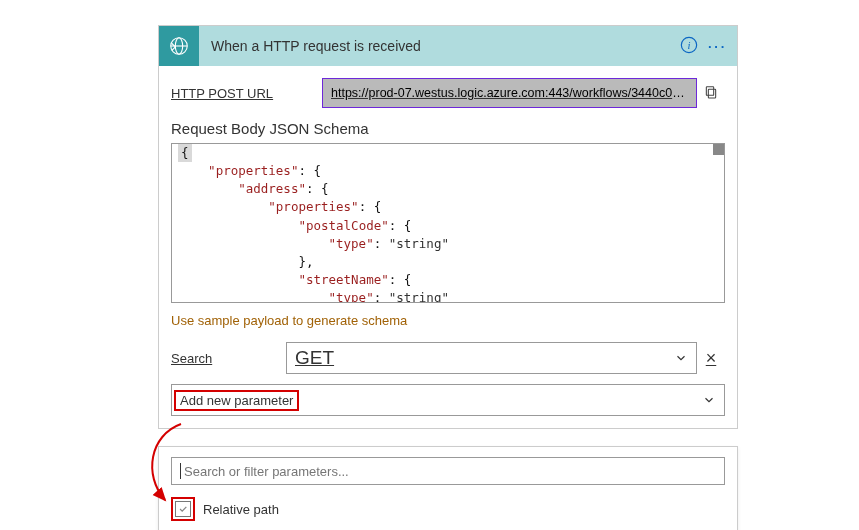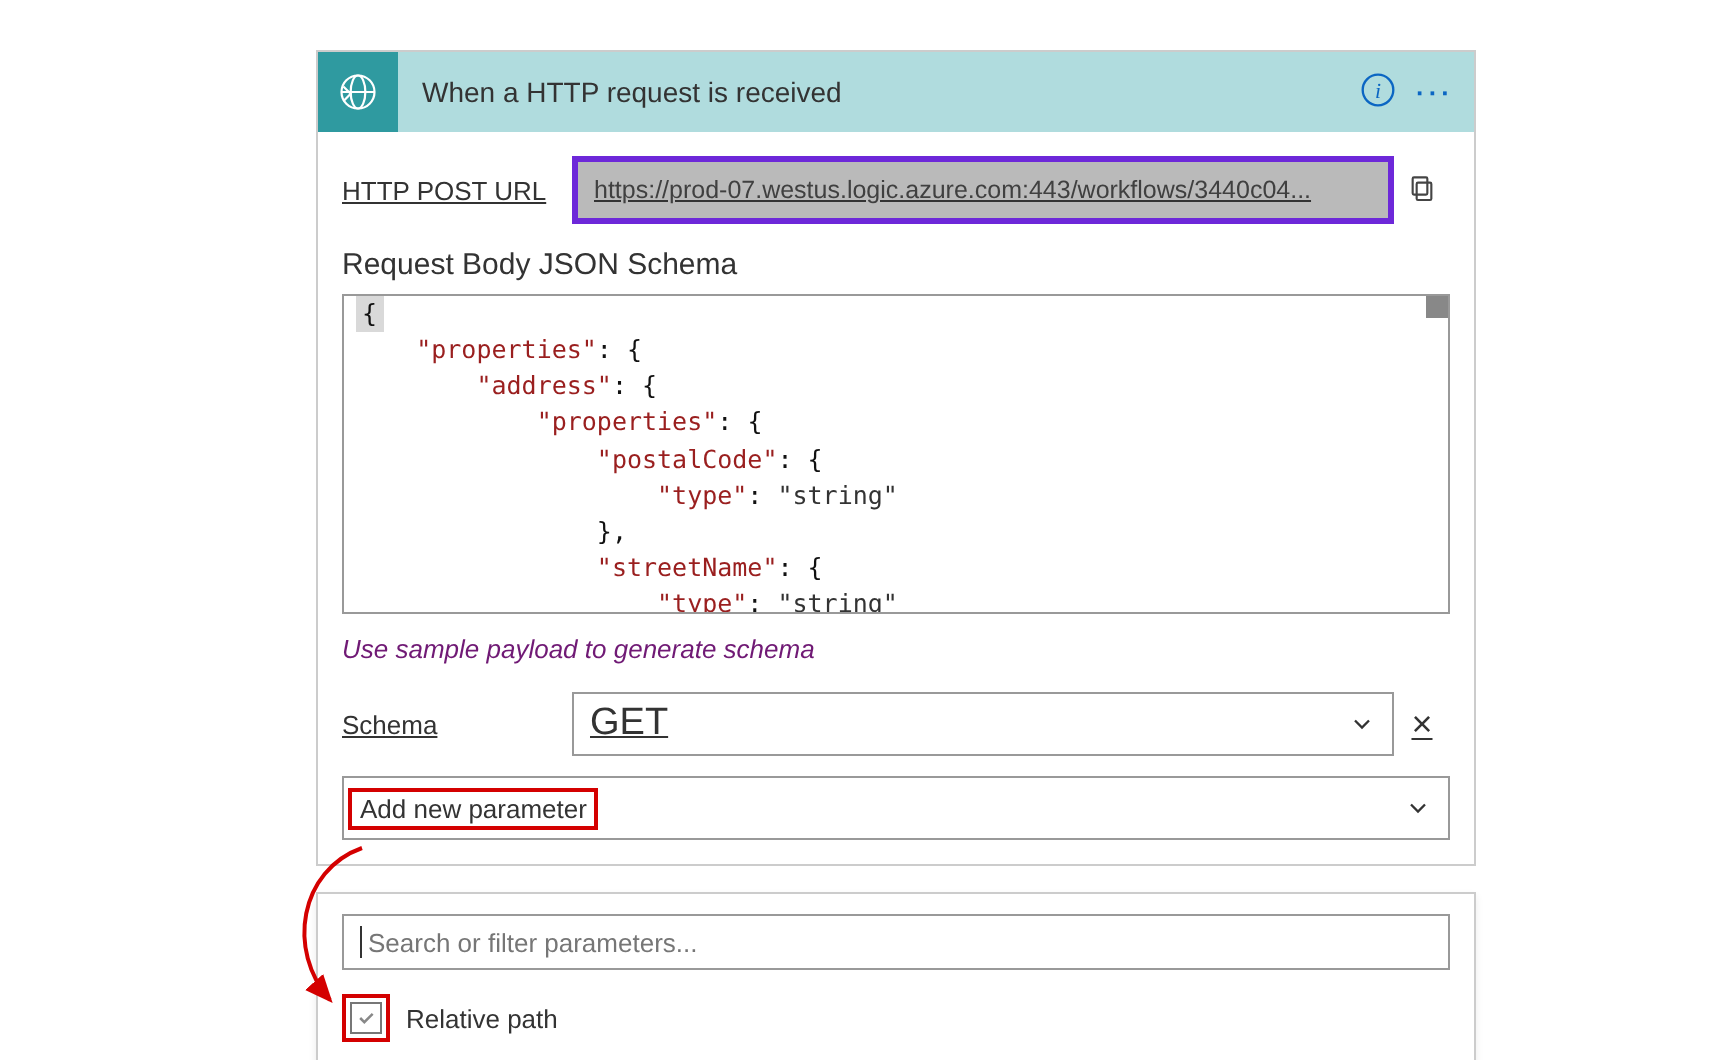--- a/index.html
+++ b/index.html
@@ -67,29 +67,30 @@
     text-decoration: underline;
   }
   .row-label {
     width: 115px;
     font-size: 13px;
     color: #333;
   }
   .url-box {
     flex: 1;
     background: #bababa;
-    border: 3px solid #6d28d9;
+    border: 1px solid #6d28d9;
     height: 28px;
     line-height: 28px;
     padding: 0 8px;
-    color: #404040;
+    color: #000000;
     font-size: 12.5px;
     overflow: hidden;
     text-overflow: ellipsis;
     white-space: nowrap;
+    margin-left: 36px;
   }
   .copy-btn {
     width: 28px;
     text-align: center;
     cursor: pointer;
   }
 
   .section-label {
     font-size: 15px;
     margin-bottom: 6px;
@@ -122,24 +123,23 @@
     position: absolute;
     right: 0;
     top: 0;
     width: 11px;
     height: 11px;
     background: #888;
   }
 
   .sample-link {
     font-size: 13px;
-    color: #701a75;
+    color: #a16207;
     margin-bottom: 14px;
     display: block;
-    font-style: italic;
   }
 
   .method-select {
     flex: 1;
     border: 1px solid #999;
     height: 30px;
     display: flex;
     align-items: center;
     justify-content: space-between;
     padding: 0 8px;
@@ -277,21 +277,21 @@
 
       <div class="schema-box">
         <div class="scroll-indicator"></div>
         <div class="schema-content" id="schema-content"><span class="schema-first p">{</span>
 <div>    <span class="k">"properties"</span><span class="p">:</span> <span class="p">{</span></div><div>        <span class="k">"address"</span><span class="p">:</span> <span class="p">{</span></div><div>            <span class="k">"properties"</span><span class="p">:</span> <span class="p">{</span></div><div>                <span class="k">"postalCode"</span><span class="p">:</span> <span class="p">{</span></div><div>                    <span class="k">"type"</span><span class="p">:</span> "string"</div><div>                <span class="p">},</span></div><div>                <span class="k">"streetName"</span><span class="p">:</span> <span class="p">{</span></div><div>                    <span class="k">"type"</span><span class="p">:</span> "string"</div></div>
       </div>
 
       <span class="sample-link">Use sample payload to generate schema</span>
 
       <div class="row" style="margin-top:6px;margin-bottom:0;">
-        <div class="row-label">Schema</div>
+        <div class="row-label">Search</div>
         <div class="method-select">
           <span>GET</span>
           <svg width="14" height="14" viewBox="0 0 24 24" fill="none" stroke="#333" stroke-width="2">
               <path d="M6 9l6 6 6-6"></path>
             </svg>
         </div>
         <div class="clear-method">×</div>
       </div>
 
       <div class="add-param">

